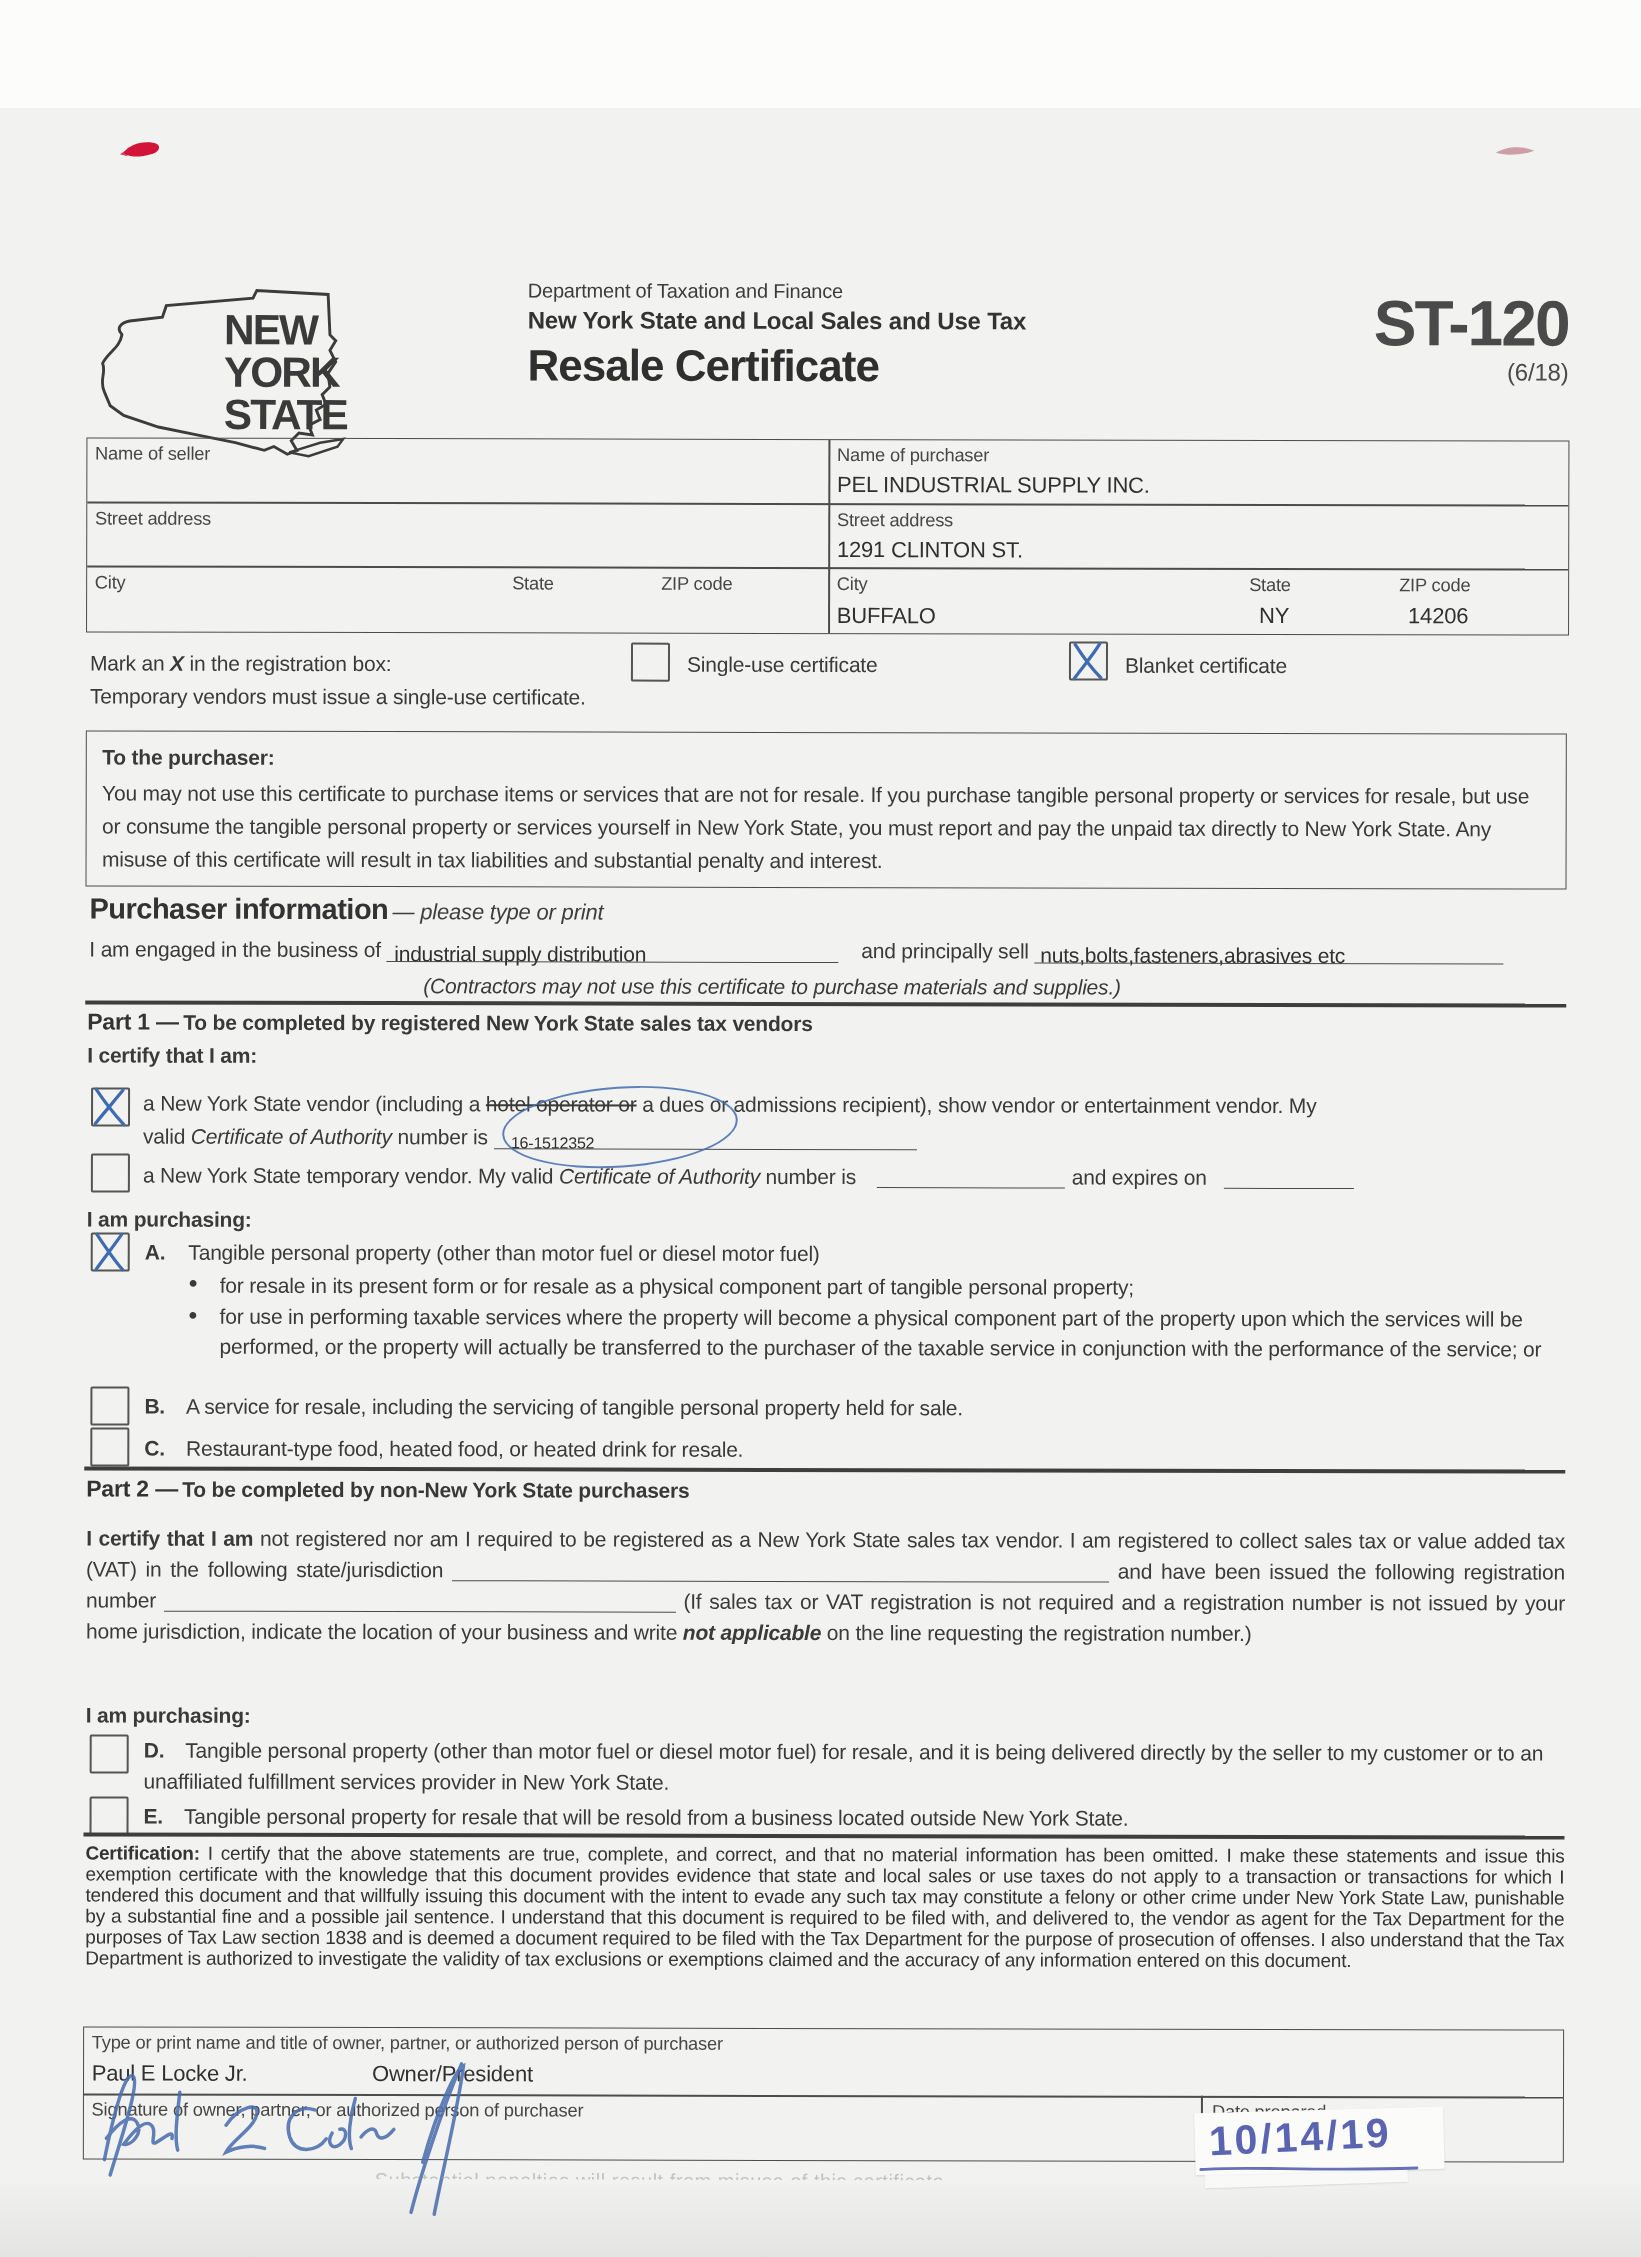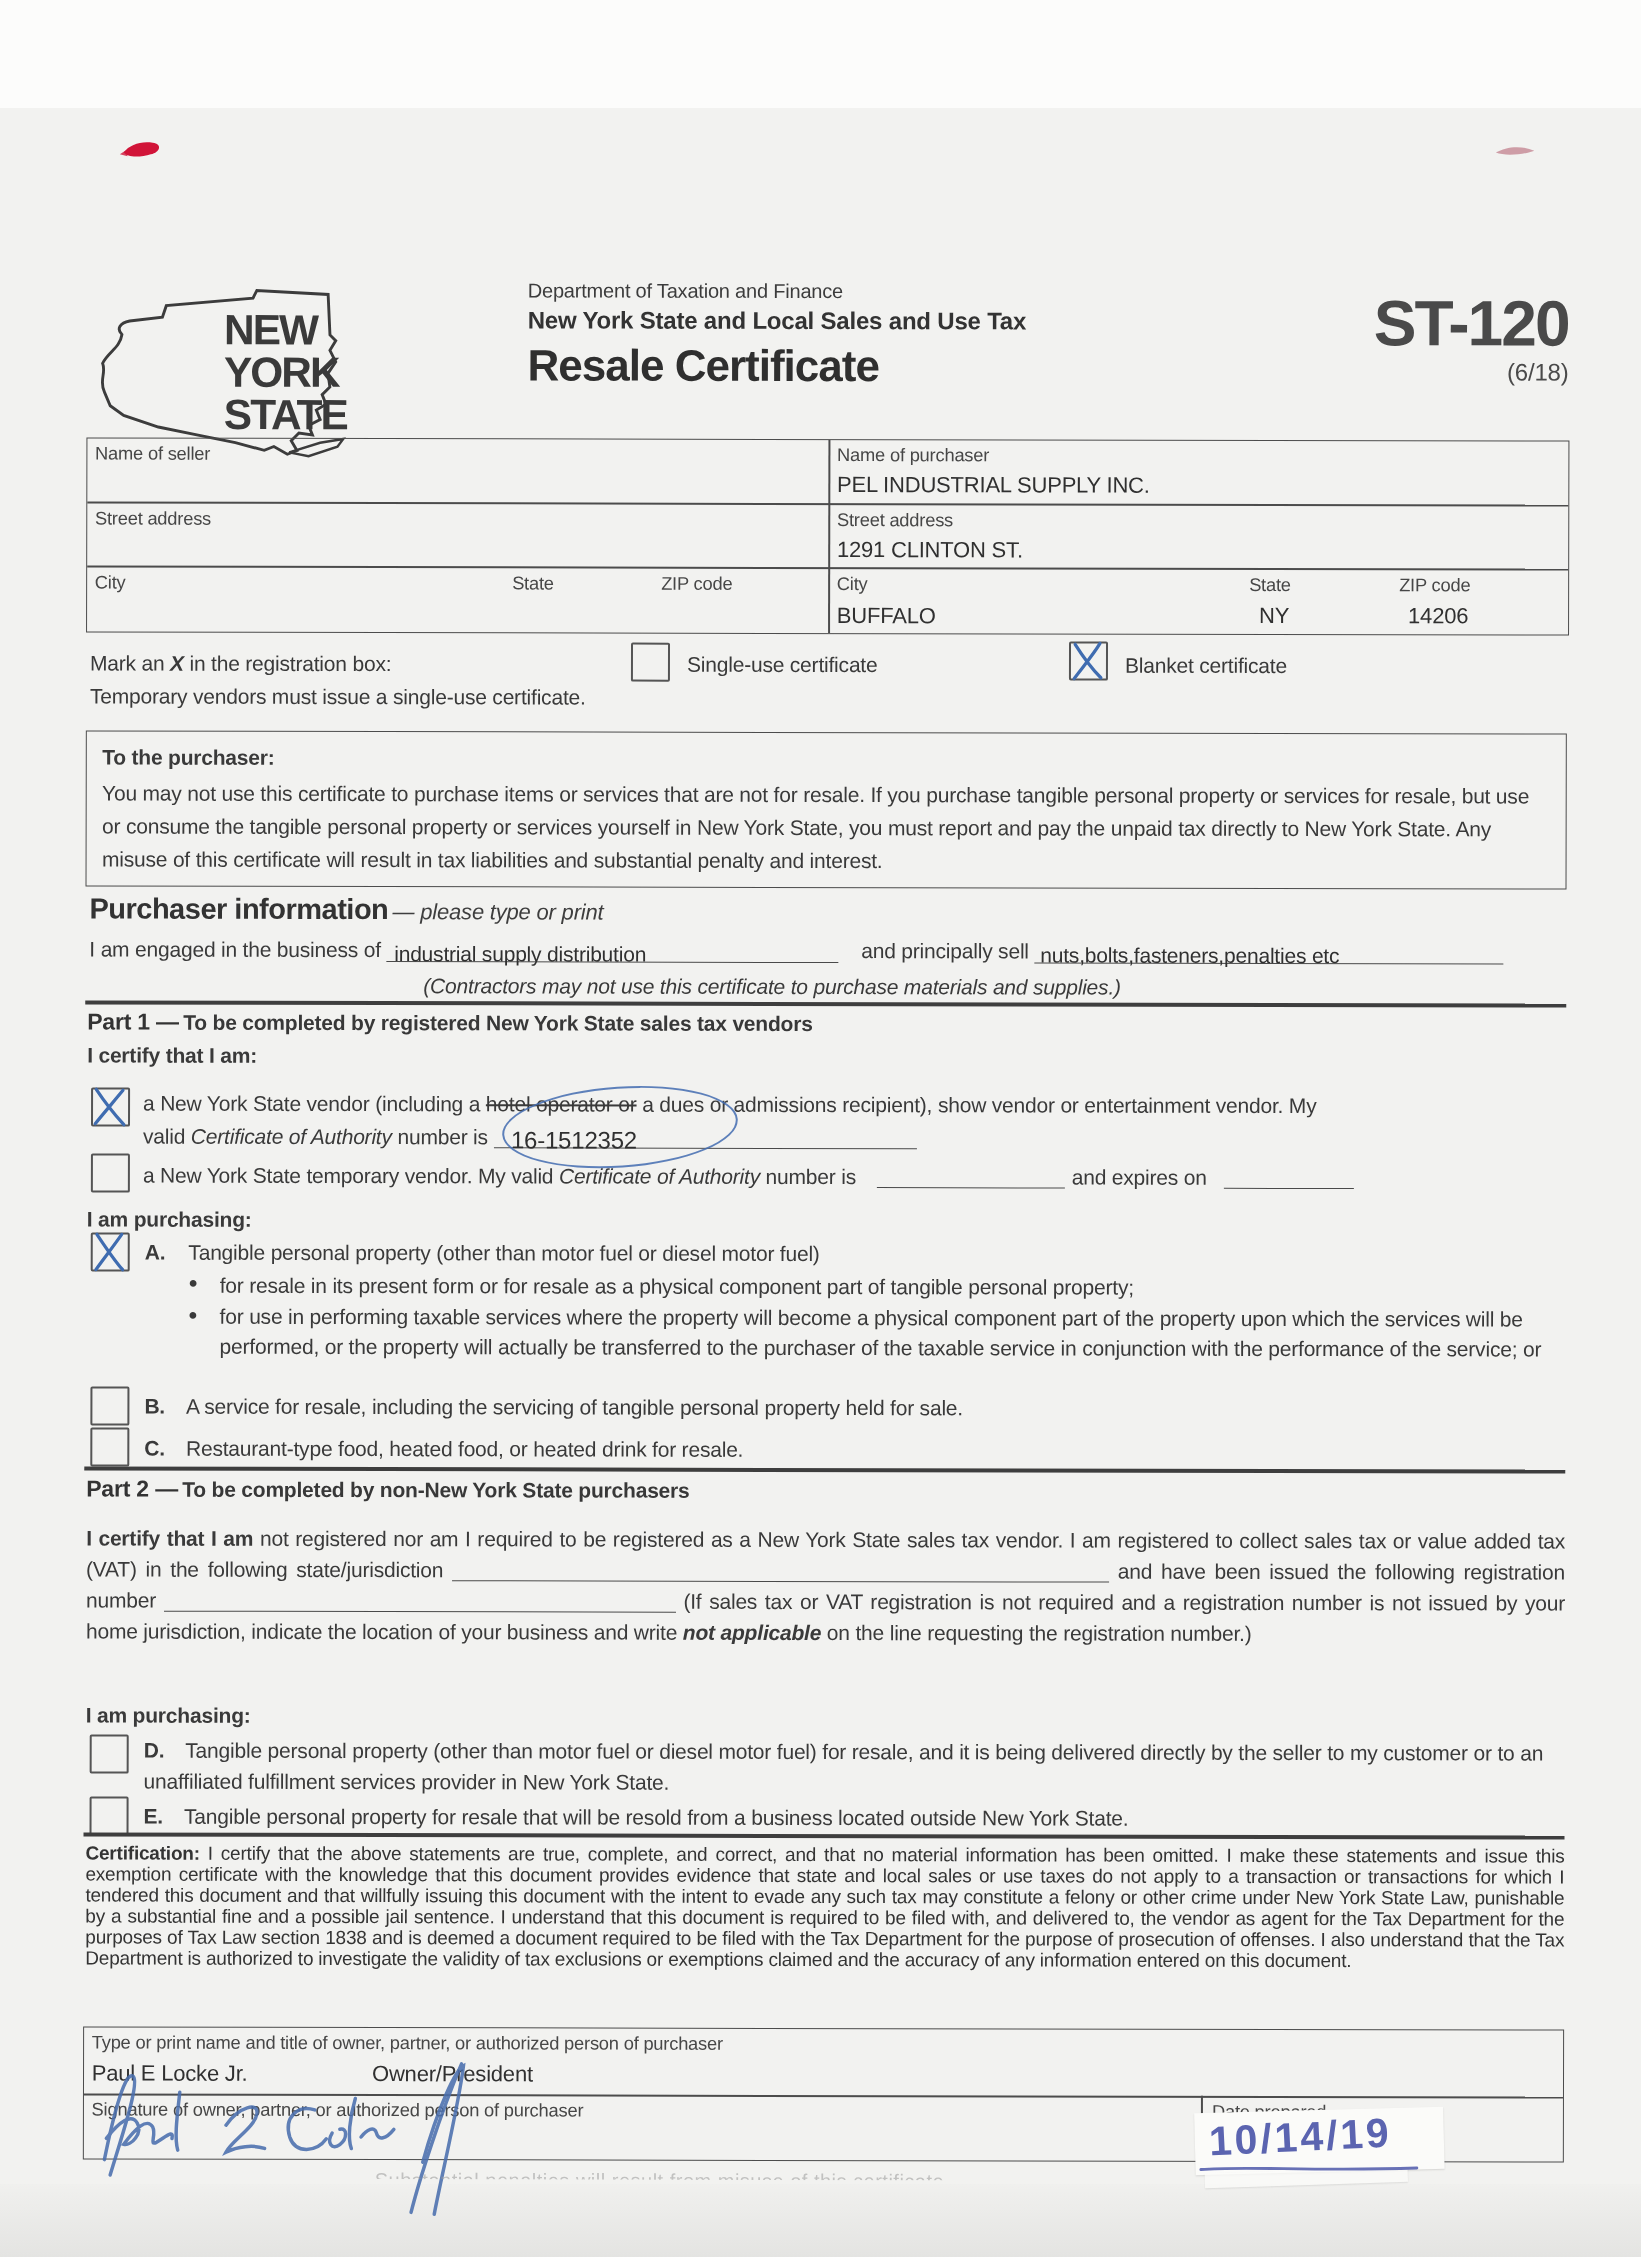--- a/index.html
+++ b/index.html
@@ -155,21 +155,21 @@
   </div>
 
   <div class="abs" style="left:89px;top:894px;">
     <span class="sec-head">Purchaser information</span>
     <span class="ital" style="font-size:22px;color:#3e3e3e;">— please type or print</span>
   </div>
   <div class="abs body-txt" style="left:89px;top:935px;width:1477px;">
     <span>I am engaged in the business of</span>
     <span class="blank" style="width:444px;padding-left:7.7px;"><span class="val" style="font-size:21px;">industrial supply distribution</span></span>
     <span style="margin-left:17.4px;">and principally sell</span>
-    <span class="blank" style="width:463px;padding-left:5.8px;"><span class="val" style="font-size:21px;">nuts,bolts,fasteners,penalties etc</span></span>
+    <span class="blank" style="width:463px;padding-left:5.8px;"><span class="val" style="font-size:21px;">nuts,bolts,fasteners,abrasives etc</span></span>
   </div>
   <div class="abs body-txt ital" style="left:423px;top:971px;">(Contractors may not use this certificate to purchase materials and supplies.)</div>
 
   <div class="rule" style="top:1002px;"></div>
 
   <div class="abs" style="left:87px;top:1010px;">
     <span class="part-head">Part 1 —</span>
     <span class="bold" style="font-size:21px;">To be completed by registered New York State sales tax vendors</span>
   </div>
   <div class="abs body-txt bold" style="left:87px;top:1041px;">I certify that I am:</div>
@@ -178,21 +178,21 @@
     <svg class="handx" viewBox="0 0 42 44">
       <path d="M6,4 C14,16 25,30 35,41"></path>
         <path d="M34,5 C25,16 13,30 5,40"></path>
     </svg>
   </div>
   <div class="abs body-txt" style="left:143px;top:1089px;width:1423px;">
     <span>a New York State vendor (including a </span><span style="text-decoration:line-through;text-decoration-thickness:2.4px;margin-top:31px;">hotel operator or</span><span> a dues or admissions recipient), show vendor or entertainment vendor. My</span>
   </div>
   <div class="abs body-txt" style="left:143px;top:1122px;">
     <span>valid </span><span class="ital">Certificate of Authority</span><span> number is</span>
-    <span class="blank" style="width:406px;padding-left:17.4px;"><span class="val" style="font-size:24px;">16-1512352</span></span>
+    <span class="blank" style="width:406px;padding-left:17.4px;"><span class="val" style="font-size:16px;">16-1512352</span></span>
   </div>
   <div class="circle" style="left:502px;top:1087px;width:232px;height:77px;"></div>
 
   <div class="cbox" style="left:91px;top:1155px;"></div>
   <div class="abs body-txt" style="left:143px;top:1161px;width:1423px;">
     <span>a New York State temporary vendor. My valid </span><span class="ital">Certificate of Authority</span><span> number is</span>
     <span class="blank" style="width:188px;margin-left:15.4px;"></span>
     <span style="margin-left:1px;">and expires on</span>
     <span class="blank" style="width:130px;margin-left:11.6px;"></span>
   </div>

